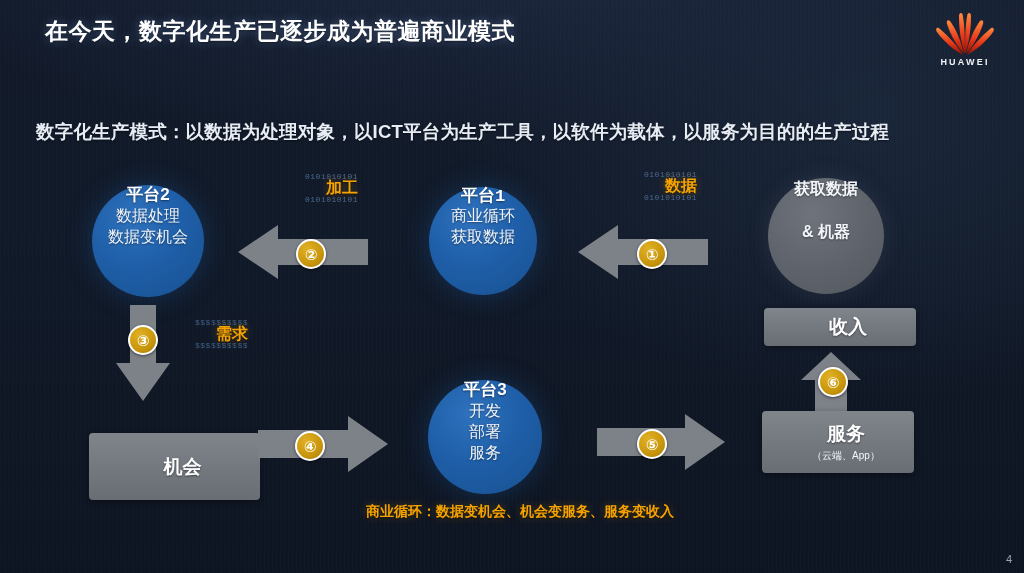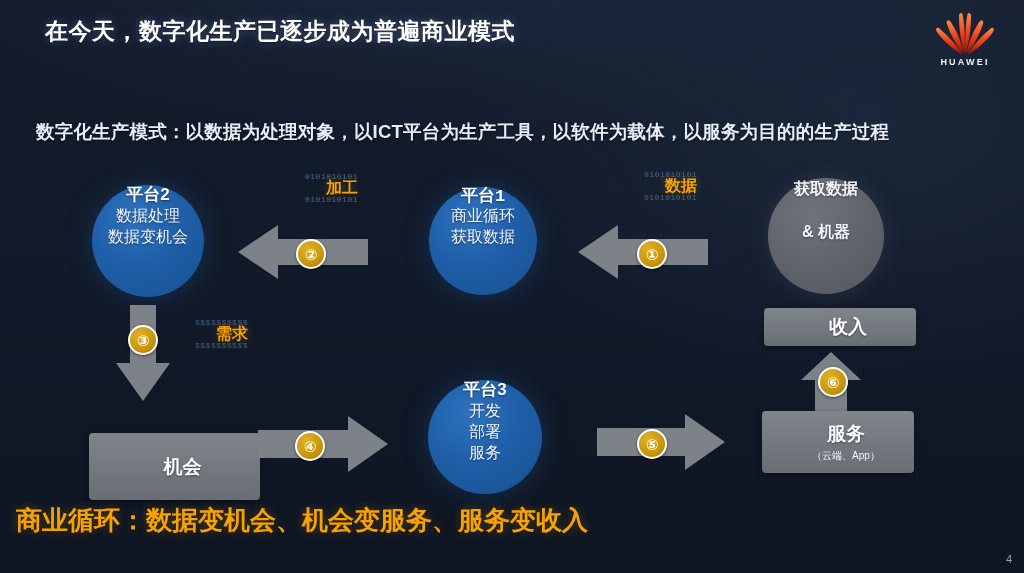--- a/index.html
+++ b/index.html
@@ -99,22 +99,22 @@
   .accent .word{
     font-size:16px;font-weight:bold;color:#f5a300;
     text-shadow:0 0 8px rgba(245,163,0,.35),0 1px 2px rgba(0,0,0,.55);
     line-height:1.05;margin:-2px 0;
     position:relative;z-index:2;
   }
   .accent.money .bin{color:#3f5f86;}
 
   
   .caption{
-    position:absolute;left:0;right:0;top:503px;
-    font-size:26px;font-weight:bold;color:#f5a300;
+    position:absolute;left:0;right:0;top:503px;text-align:center;
+    font-size:14px;font-weight:bold;color:#f5a300;
     text-shadow:0 0 10px rgba(245,163,0,.3),0 1px 2px rgba(0,0,0,.6);
     padding-left:16px;
   }
   .pagenum{
     position:absolute;right:12px;bottom:8px;
     font-size:11px;color:#9aa6b8;
   }
 </style>
 </head>
 <body>

